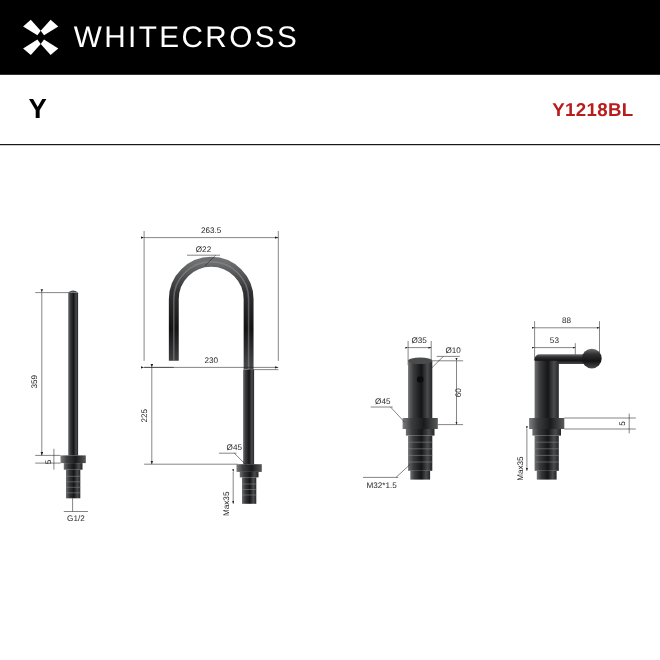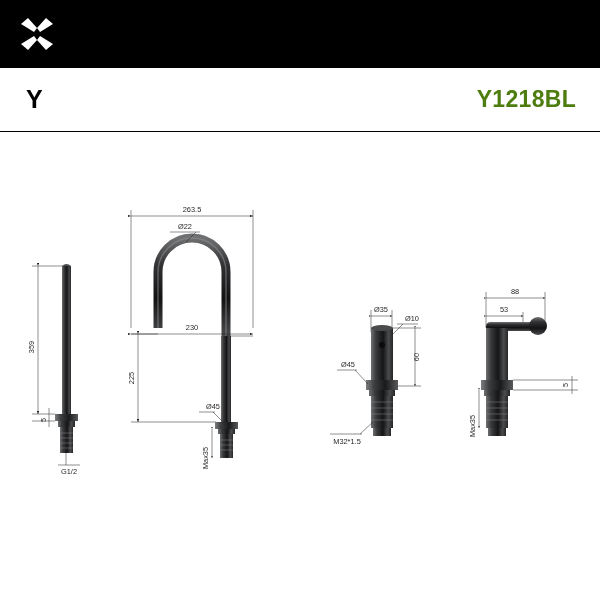--- a/index.html
+++ b/index.html
@@ -56,23 +56,23 @@
     align-items: center;
     justify-content: space-between;
     padding: 0 24px 0 26px;
   }
   .title-left {
     font-size: 25px;
     font-weight: 700;
     color: #000000;
   }
   .title-right {
-    font-size: 23px;
+    font-size: 17px;
     font-weight: 700;
-    color: #4d7c0f;
+    color: #b91c1c;
     letter-spacing: 0.3px;
   }
 
   
   .stage {
     position: absolute;
     left: 0;
     top: 132px;
     width: 600px;
     height: 468px;
@@ -90,20 +90,21 @@
 
 <div class="header">
   <span class="logo-mark">
     <svg width="34" height="34" viewBox="0 0 34 34" aria-hidden="true">
       <polygon points="1,7 8,1 17,11 14,15" fill="#ffffff"></polygon>
       <polygon points="33,7 26,1 17,11 20,15" fill="#ffffff"></polygon>
       <polygon points="1,27 8,33 17,23 14,19" fill="#ffffff"></polygon>
       <polygon points="33,27 26,33 17,23 20,19" fill="#ffffff"></polygon>
     </svg>
   </span>
+  <span class="logo-text">WHITECROSS</span>
 </div>
 
 <div class="title-row">
   <div class="title-left">Y</div>
   <div class="title-right">Y1218BL</div>
 </div>
 
 <div class="stage">
 <svg width="600" height="468" viewBox="0 0 600 468" xmlns="http://www.w3.org/2000/svg">
   <defs>

